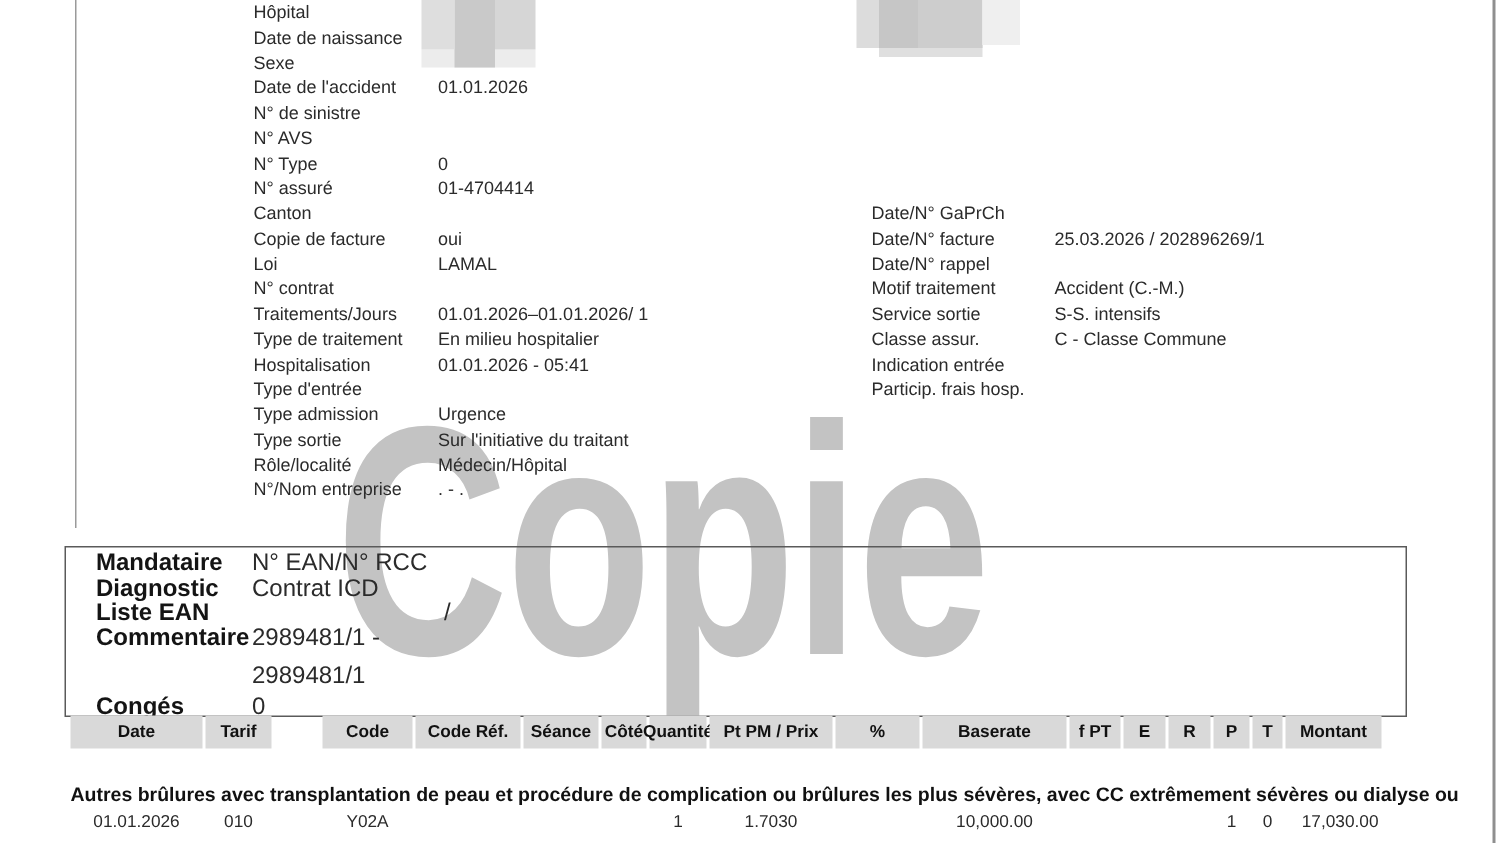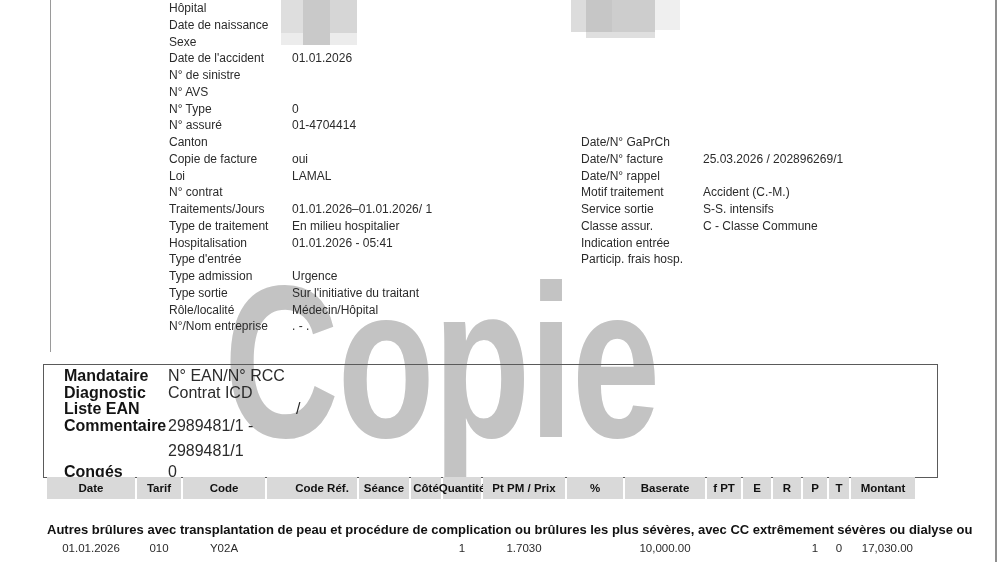--- a/index.html
+++ b/index.html
@@ -59,23 +59,23 @@
     background:#d9d9d9;color:#111;font-weight:bold;font-size:11.5px;
     display:flex;align-items:center;justify-content:center;white-space:nowrap;
   }
   .trow{
     position:absolute;left:47px;top:540px;height:16px;width:898px;
     display:flex;gap:2px;font-size:11.5px;
   }
   .trow .td{display:flex;align-items:center;justify-content:center;white-space:nowrap;}
   .trow .td.right{justify-content:flex-end;padding-right:2px;box-sizing:border-box;}
 
-  .c1{width:88px;} .c2{width:44px;} .c3{width:82px;} .c4{width:70px;padding-left:20px;}
+  .c1{width:88px;} .c2{width:44px;} .c3{width:60px;margin-left:32px;} .c4{width:70px;}
   .c5{width:50px;} .c6{width:30px;} .c7{width:38px;} .c8{width:82px;}
-  .c9{width:56px;} .c10{width:80px;} .c11{width:34px;} .c12{width:28px;}
+  .c9{width:56px;} .c10{width:96px;} .c11{width:34px;} .c12{width:28px;}
   .c13{width:28px;} .c14{width:24px;} .c15{width:20px;} .c16{width:64px;}
 
   .desc{
     position:absolute;left:47px;top:522px;width:900px;
     font-size:13px;font-weight:bold;color:#111;white-space:nowrap;
   }
 </style>
 </head>
 <body>
 

